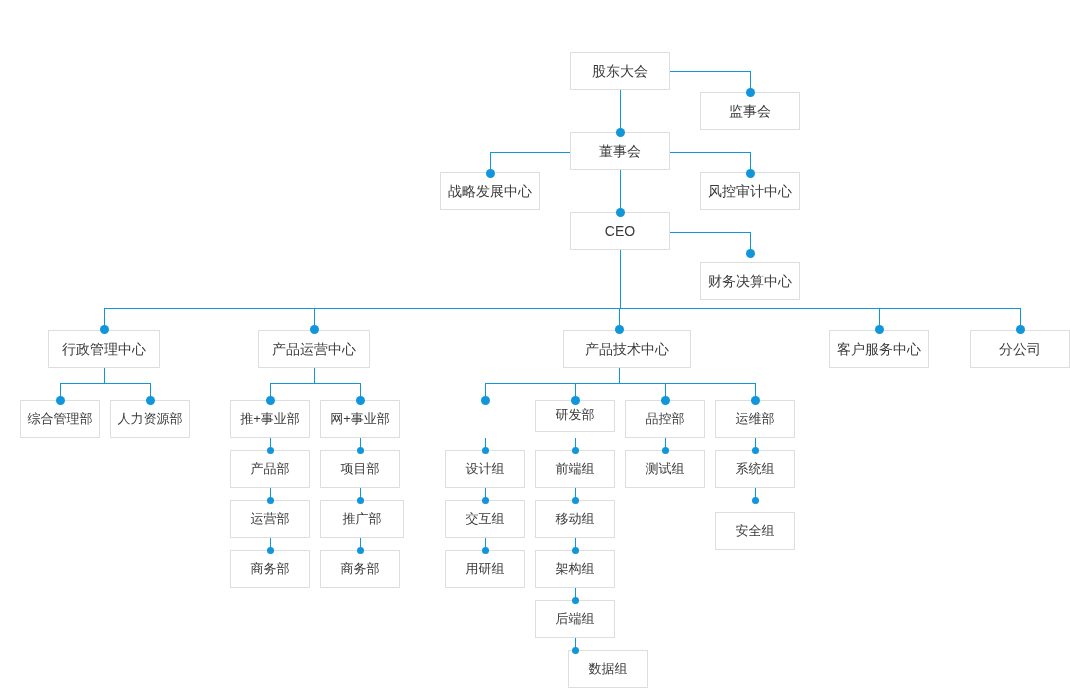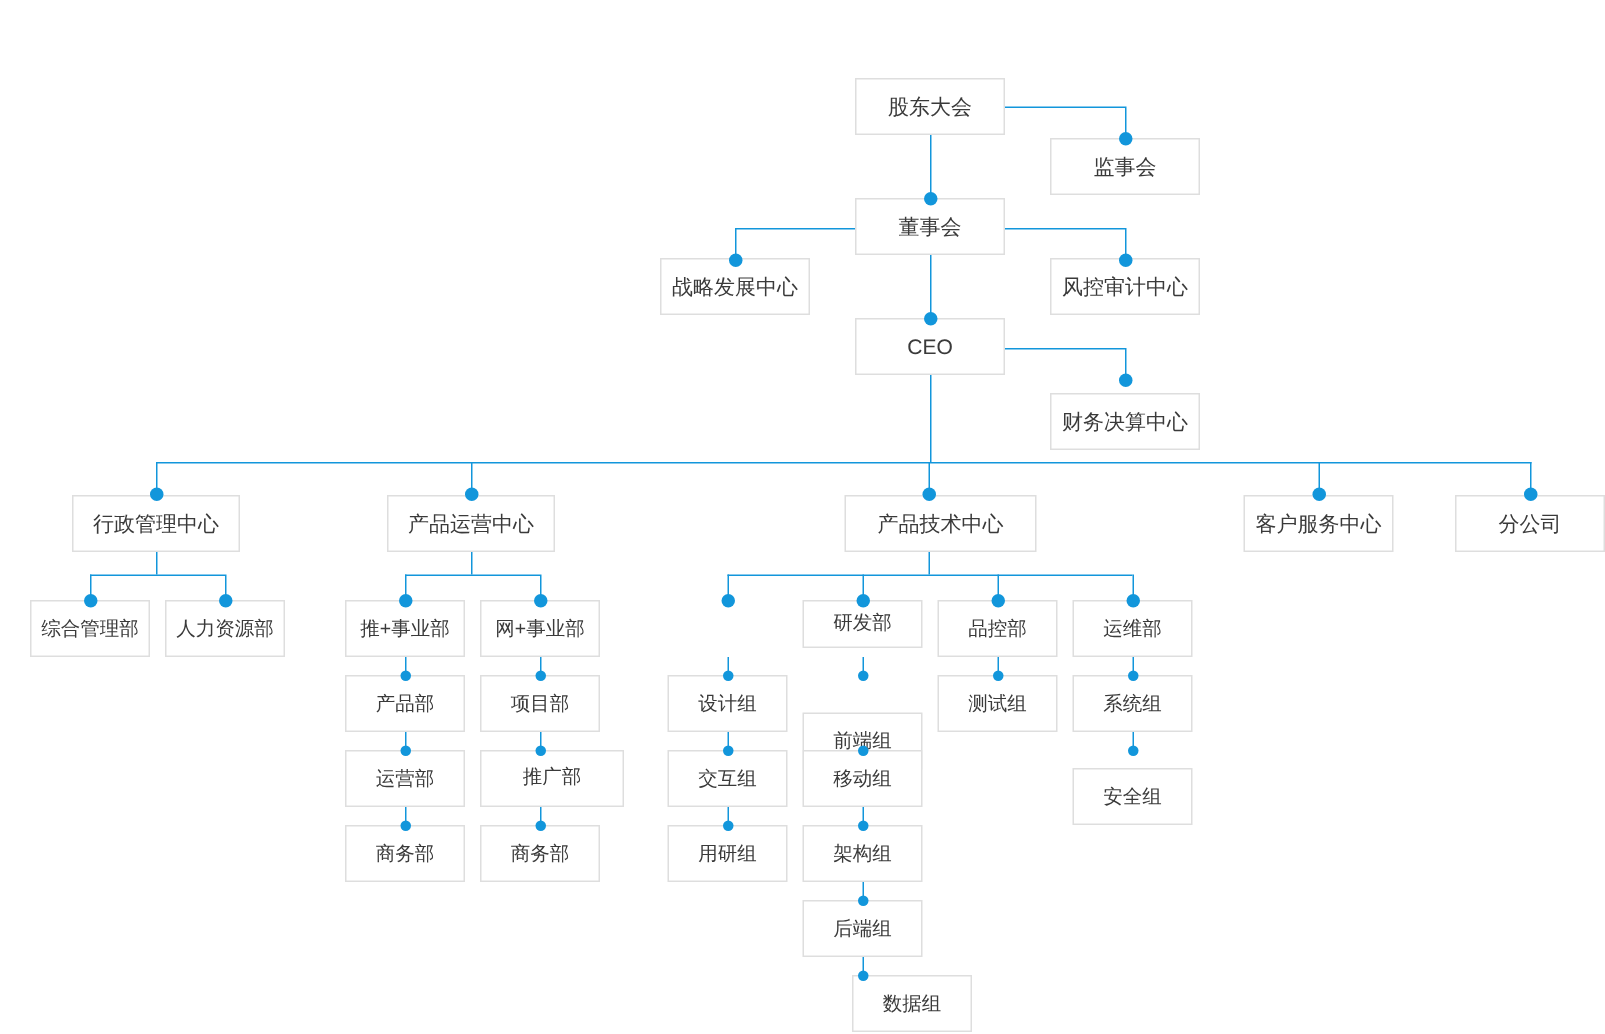--- a/index.html
+++ b/index.html
@@ -157,29 +157,29 @@
   <div class="node" style="left:110px;top:400px;width:80px;height:38px;font-size:13px;">人力资源部</div>
   <div class="node" style="left:20px;top:400px;width:80px;height:38px;font-size:13px;">综合管理部</div>
 
   <div class="node" style="left:230px;top:400px;width:80px;height:38px;font-size:13px;">推+事业部</div>
   <div class="node" style="left:230px;top:450px;width:80px;height:38px;font-size:13px;">产品部</div>
   <div class="node" style="left:230px;top:500px;width:80px;height:38px;font-size:13px;">运营部</div>
   <div class="node" style="left:230px;top:550px;width:80px;height:38px;font-size:13px;">商务部</div>
 
   <div class="node" style="left:320px;top:400px;width:80px;height:38px;font-size:13px;">网+事业部</div>
   <div class="node" style="left:320px;top:450px;width:80px;height:38px;font-size:13px;">项目部</div>
-  <div class="node" style="left:320px;top:500px;width:96px;height:38px;font-size:13px;font-family:Liberation Mono, monospace;">推广部</div>
+  <div class="node" style="left:320px;top:500px;width:84px;height:38px;font-size:13px;">推广部</div>
   <div class="node" style="left:320px;top:550px;width:80px;height:38px;font-size:13px;">商务部</div>
 
   <div class="node" style="left:445px;top:450px;width:80px;height:38px;font-size:13px;">设计组</div>
   <div class="node" style="left:445px;top:500px;width:80px;height:38px;font-size:13px;">交互组</div>
   <div class="node" style="left:445px;top:550px;width:80px;height:38px;font-size:13px;">用研组</div>
 
   <div class="node" style="left:535px;top:400px;width:80px;height:32px;font-size:13px;font-family:Liberation Mono, monospace;">研发部</div>
-  <div class="node" style="left:535px;top:450px;width:80px;height:38px;font-size:13px;margin-top:25px;">前端组</div>
+  <div class="node" style="left:535px;top:450px;width:80px;height:38px;font-size:13px;">前端组</div>
   <div class="node" style="left:535px;top:500px;width:80px;height:38px;font-size:13px;">移动组</div>
   <div class="node" style="left:535px;top:550px;width:80px;height:38px;font-size:13px;">架构组</div>
   <div class="node" style="left:535px;top:600px;width:80px;height:38px;font-size:13px;">后端组</div>
   <div class="node" style="left:535px;top:650px;width:80px;height:38px;font-size:13px;margin-left:33px;">数据组</div>
 
   <div class="node" style="left:625px;top:450px;width:80px;height:38px;font-size:13px;">测试组</div>
   <div class="node" style="left:625px;top:400px;width:80px;height:38px;font-size:13px;">品控部</div>
 
   <div class="node" style="left:715px;top:400px;width:80px;height:38px;font-size:13px;">运维部</div>
   <div class="node" style="left:715px;top:450px;width:80px;height:38px;font-size:13px;">系统组</div>

